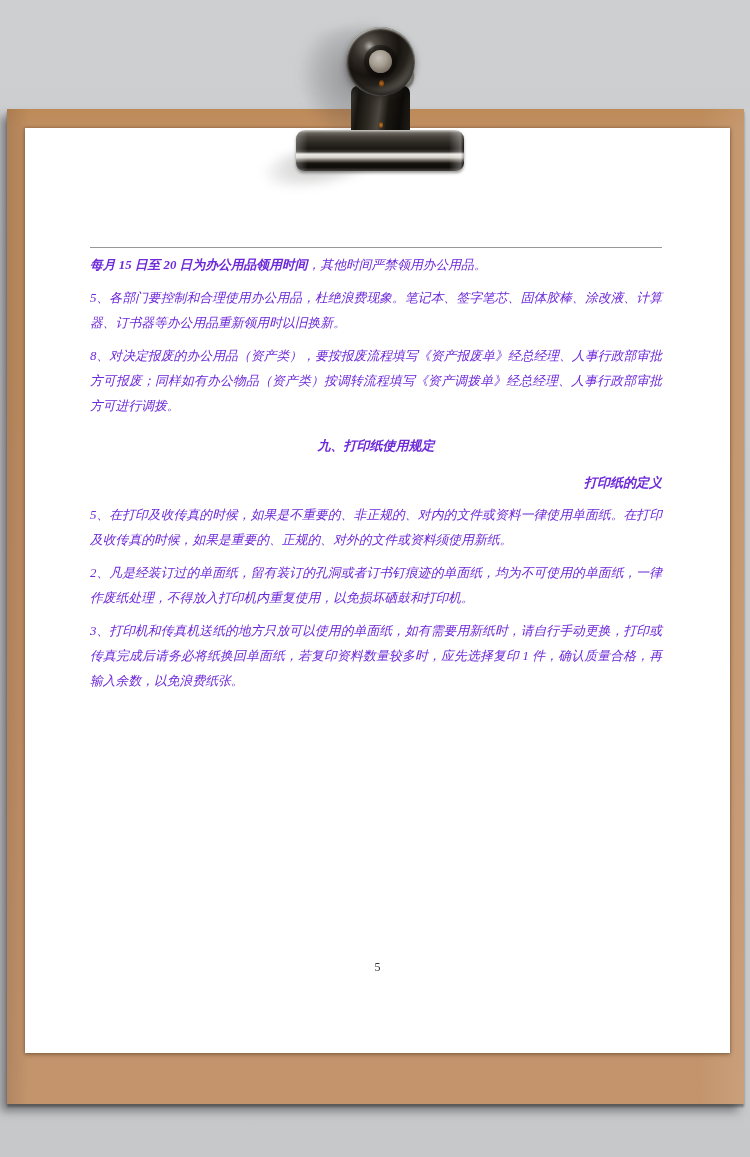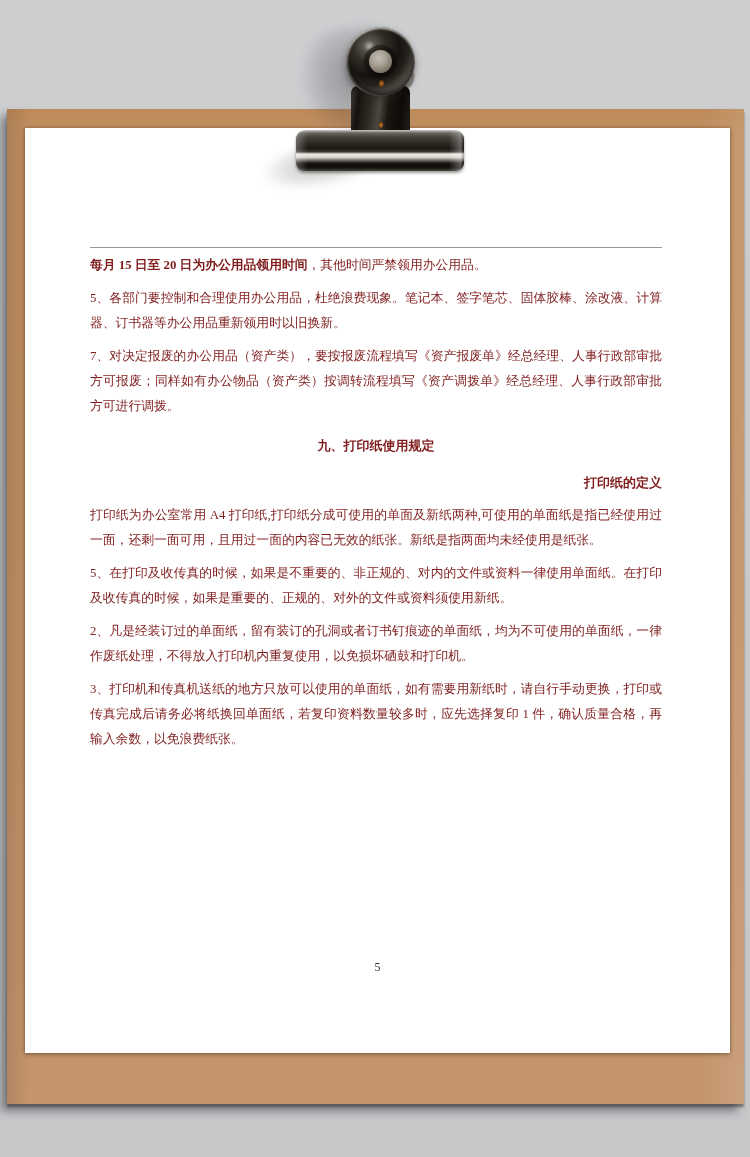--- a/index.html
+++ b/index.html
@@ -29,24 +29,25 @@
     position: absolute;
     left: 25px; top: 128px;
     width: 705px; height: 925px;
     background: #ffffff;
     box-shadow: 0 0 3px rgba(70,45,20,0.45), 0 2px 4px rgba(80,55,30,0.35);
   }
   .text-area {
     position: absolute;
     left: 65px; top: 119px;
     width: 572px;
-    color: #7f1d1d;
+    color: #6d28d9;
     font-size: 12.8px;
     line-height: 25px;
     text-align: justify;
+    font-style: italic;
   }
   .divider {
     height: 1px;
     background: #979797;
     margin-bottom: 5px;
   }
   .text-area p { margin: 0 0 8px 0; }
   .text-area b { font-weight: bold; }
   .sec-heading {
     font-size: 13px; font-weight: bold;
@@ -160,27 +161,26 @@
 
   <div class="paper">
     <div class="text-area">
       <div class="divider"></div>
 
       <p><b>每月 15 日至 20 日为办公用品领用时间</b><span>，其他时间严禁领用办公用品。</span></p>
 
       <p>5、各部门要控制和合理使用办公用品，杜绝浪费现象。笔记本、签字笔芯、固体胶棒、涂改液、计算器、订书器等办公用品重新领用时以旧换新。</p>
 
 
-      <p>7、对决定报废的办公用品（资产类），要按报废流程填写《资产报废单》经总经理、人事行政部审批方可报废；同样如有办公物品（资产类）按调转流程填写《资产调拨单》经总经理、人事行政部审批方可进行调拨。</p>
+      <p>8、对决定报废的办公用品（资产类），要按报废流程填写《资产报废单》经总经理、人事行政部审批方可报废；同样如有办公物品（资产类）按调转流程填写《资产调拨单》经总经理、人事行政部审批方可进行调拨。</p>
 
       <div class="sec-heading">九、打印纸使用规定</div>
 
       <div class="sub-heading">打印纸的定义</div>
 
-      <p>打印纸为办公室常用 A4 打印纸,打印纸分成可使用的单面及新纸两种,可使用的单面纸是指已经使用过一面，还剩一面可用，且用过一面的内容已无效的纸张。新纸是指两面均未经使用是纸张。</p>
 
       <p>5、在打印及收传真的时候，如果是不重要的、非正规的、对内的文件或资料一律使用单面纸。在打印及收传真的时候，如果是重要的、正规的、对外的文件或资料须使用新纸。</p>
 
       <p>2、凡是经装订过的单面纸，留有装订的孔洞或者订书钉痕迹的单面纸，均为不可使用的单面纸，一律作废纸处理，不得放入打印机内重复使用，以免损坏硒鼓和打印机。</p>
 
       <p>3、打印机和传真机送纸的地方只放可以使用的单面纸，如有需要用新纸时，请自行手动更换，打印或传真完成后请务必将纸换回单面纸，若复印资料数量较多时，应先选择复印 1 件，确认质量合格，再输入余数，以免浪费纸张。</p>
 
     </div>
 
     <div class="page-num">5</div>

